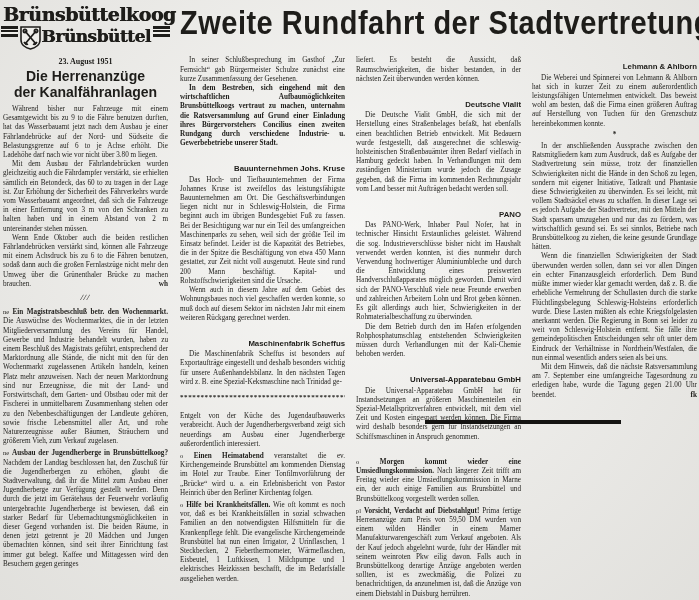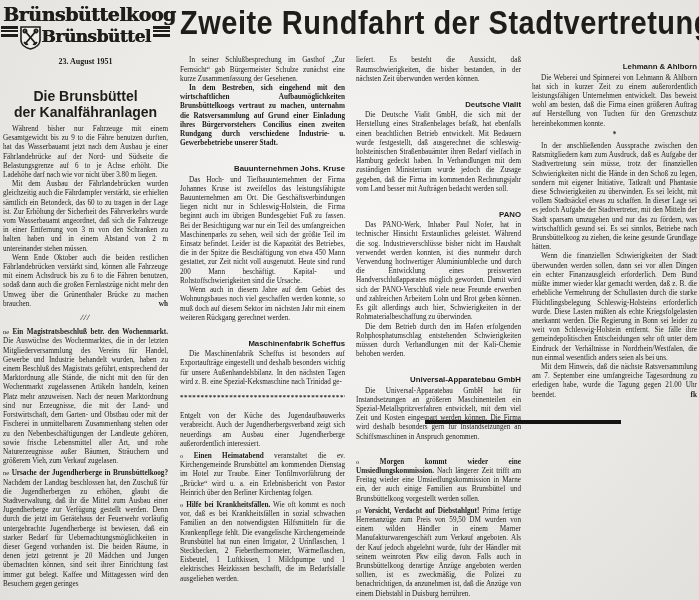--- a/index.html
+++ b/index.html
@@ -23,21 +23,21 @@
   .mastbar{
     width:17px; height:9px; flex:0 0 auto;
     background:repeating-linear-gradient(180deg,#1e1d1a 0 2px,#efeeea 2px 3.5px);
     border-top:1px solid #1e1d1a; border-bottom:1px solid #1e1d1a;
   }
   .mast2{
     font-family:"DejaVu Serif", serif; font-weight:bold; font-size:17px;
     letter-spacing:-0.5px; text-shadow:.5px 0 0 currentColor; white-space:nowrap;
   }
   .crest{flex:0 0 auto; margin-right:-2px;}
-  .side-date{text-align:center; font-weight:bold; font-size:8px; margin:7px 0 23px;}
+  .side-date{text-align:center; font-weight:bold; font-size:8px; margin:7px 0 3px;}
   .side-title{
     text-align:center; font-family:"Liberation Sans", sans-serif; font-weight:bold;
     font-size:14px; line-height:15.5px; margin:0 0 5px;
   }
   .smalltext{font-size:7.2px; line-height:9.2px; text-align:justify;}
   .para{margin:0; text-indent:9px;}
   .para.noindent{text-indent:0;}
   .sig{float:right; font-weight:bold; text-indent:0;}
   .ornament{
     text-align:center; font-weight:bold; font-size:8px; letter-spacing:1px;
@@ -94,39 +94,39 @@
           </g>
         </svg>
         <span class="mast2">Brünsbüttel</span>
         <span class="mastbar"></span>
       </div>
     </div>
 
     <div class="side-date">23. August 1951</div>
 
     <h2 class="side-title">
-      <span>Die Brunsbüttel</span><br>
+      <span>Die Herrenanzüge</span><br>
       <span>der Kanalfähranlagen</span>
     </h2>
 
     <div class="smalltext">
       <p class="para">Während bisher nur Fahrzeuge mit einem Gesamtgewicht bis zu 9 to die Fähre benutzen durften, hat das Wasserbauamt jetzt nach dem Ausbau je einer Fährlandebrücke auf der Nord- und Südseite die Belastungsgrenze auf 6 to je Achse erhöht. Die Ladehöhe darf nach wie vor nicht über 3.80 m liegen.</p>
       <p class="para">Mit dem Ausbau der Fährlandebrücken wurden gleichzeitig auch die Fährdampfer verstärkt, sie erhielten sämtlich ein Betondeck, das 60 to zu tragen in der Lage ist. Zur Erhöhung der Sicherheit des Fährverkehrs wurde vom Wasserbauamt angeordnet, daß sich die Fahrzeuge in einer Entfernung von 3 m von den Schranken zu halten haben und in einem Abstand von 2 m untereinander stehen müssen.</p>
       <p class="para"><span>Wenn Ende Oktober auch die beiden restlichen Fährlandebrücken verstärkt sind, können alle Fahrzeuge mit einem Achsdruck bis zu 6 to die Fähren benutzen, sodaß dann auch die großen Fernlastzüge nicht mehr den Umweg über die Grünenthaler Brücke zu machen brauchen.</span><span class="sig">wh</span></p>
 
       <div class="ornament">///</div>
 
       <p class="para noindent news-item">
         <span class="prefix">ne</span>
         <span class="lead">Ein Magistratsbeschluß betr. den Wochenmarkt.</span>
         <span>Die Auswüchse des Wochenmarktes, die in der letzten Mitgliederversammlung des Vereins für Handel, Gewerbe und Industrie behandelt wurden, haben zu einem Beschluß des Magistrats geführt, entsprechend der Marktordnung alle Stände, die nicht mit den für den Wochenmarkt zugelassenen Artikeln handeln, keinen Platz mehr anzuweisen. Nach der neuen Marktordnung sind nur Erzeugnisse, die mit der Land- und Forstwirtschaft, dem Garten- und Obstbau oder mit der Fischerei in unmittelbarem Zusammenhang stehen oder zu den Nebenbeschäftigungen der Landleute gehören, sowie frische Lebensmittel aller Art, und rohe Naturerzeugnisse außer Bäumen, Sträuchern und größerem Vieh, zum Verkauf zugelasen.</span>
       </p>
       <p class="para noindent news-item">
         <span class="prefix">ne</span>
-        <span class="lead">Ursache der Jugendherberge in Brunsbüttelkoog?</span>
+        <span class="lead">Ausbau der Jugendherberge in Brunsbüttelkoog?</span>
         <span>Nachdem der Landtag beschlossen hat, den Zuschuß für die Jugendherbergen zu erhöhen, glaubt die Stadtverwaltung, daß ihr die Mittel zum Ausbau einer Jugendherberge zur Verfügung gestellt werden. Denn durch die jetzt im Gerätehaus der Feuerwehr vorläufig untergebrachte Jugendherberge ist bewiesen, daß ein starker Bedarf für Uebernachtungsmöglichkeiten in dieser Gegend vorhanden ist. Die beiden Räume, in denen jetzt getrennt je 20 Mädchen und Jungen übernachten können, sind seit ihrer Einrichtung fast immer gut belegt. Kaffee und Mittagessen wird den Besuchern gegen geringes</span>
       </p>
     </div>
   </aside>
 
   <section class="main">
     <h1 class="headline">Zweite Rundfahrt der Stadtvertretung</h1>
 
     <div class="cols">
 

